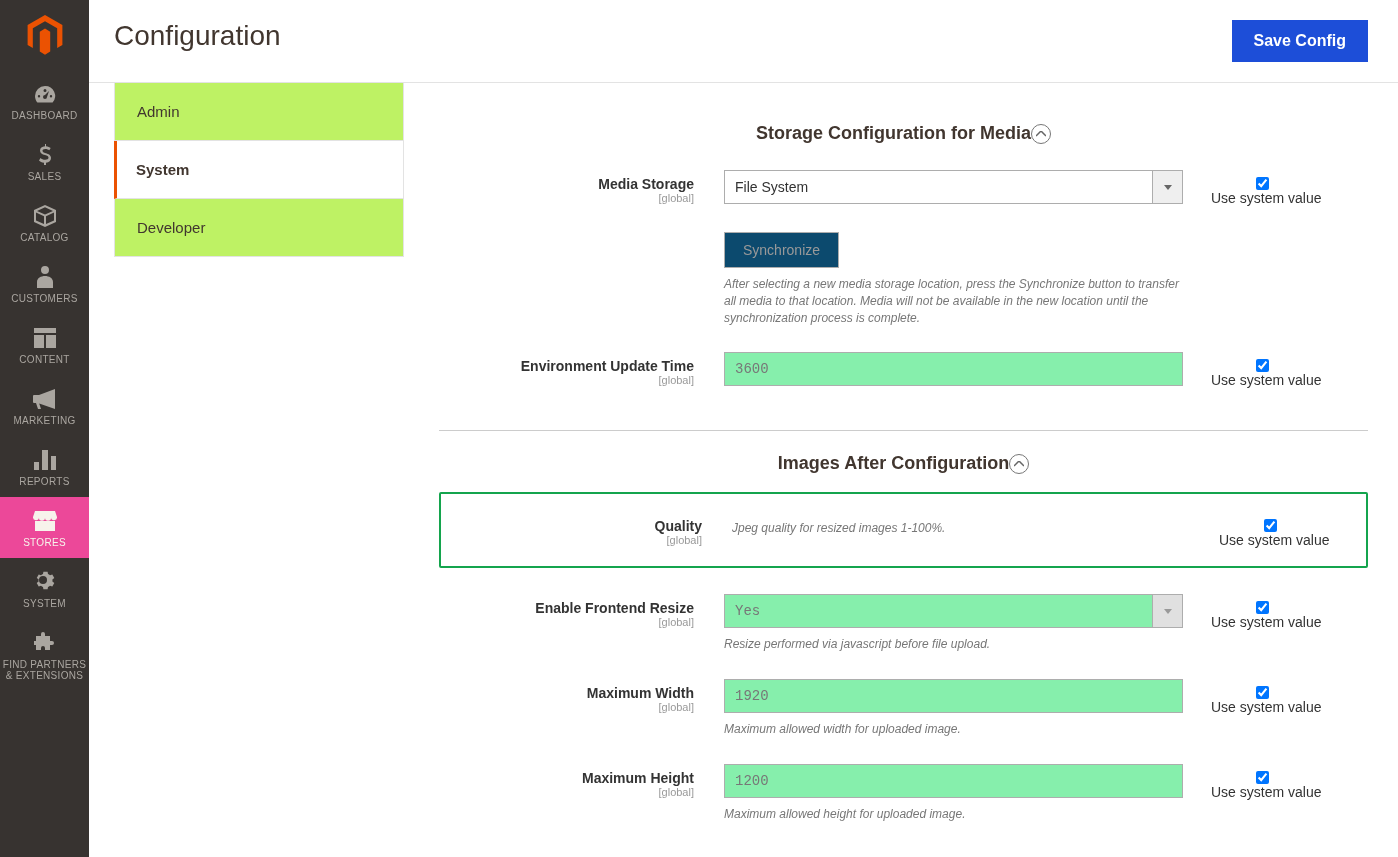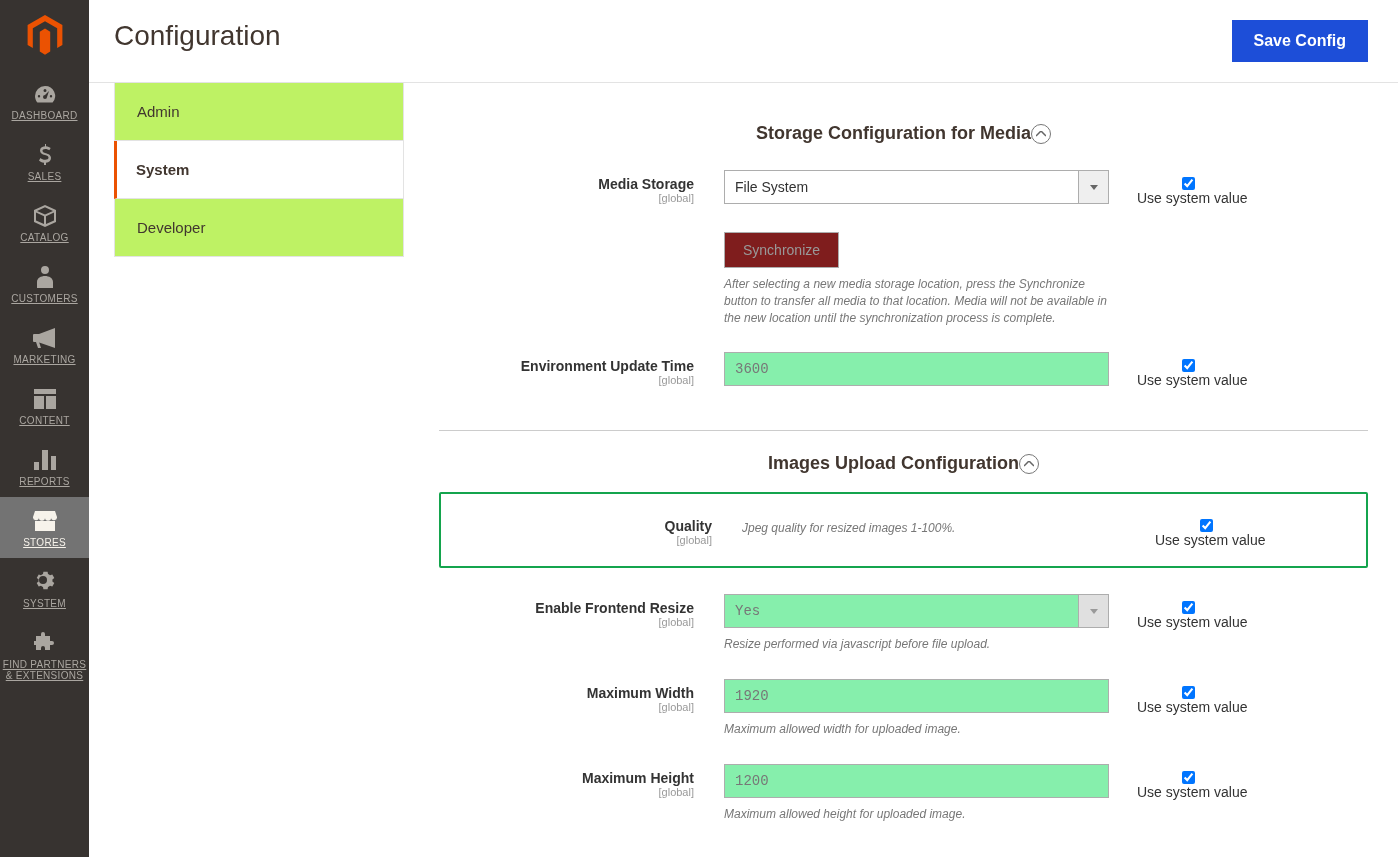--- a/index.html
+++ b/index.html
@@ -4,22 +4,22 @@
 <style>
 * { box-sizing: border-box; margin: 0; padding: 0; }
 body { font-family: 'Helvetica Neue', Helvetica, Arial, sans-serif; font-size: 14px; color: #333; background: #fff; }
 
 .app { display: flex; min-height: 857px; }
 
 
 .admin-nav { width: 89px; background: #373330; display: flex; flex-direction: column; align-items: center; padding-top: 0; }
 .admin-nav .logo { width: 89px; height: 70px; display: flex; align-items: center; justify-content: center; }
 .admin-nav .logo svg { width: 36px; height: 40px; fill: #eb5202; }
-.nav-item { width: 89px; padding: 12px 0 10px; display: flex; flex-direction: column; align-items: center; color: #aaa6a0; font-size: 10px; text-align: center; cursor: pointer; text-decoration: underline; }
-.nav-item.active { background: #737373; color: #f7f3eb; }
+.nav-item { width: 89px; padding: 12px 0 10px; display: flex; flex-direction: column; align-items: center; color: #aaa6a0; font-size: 10px; text-align: center; cursor: pointer; }
+.nav-item.active { background: #ec4899; color: #f7f3eb; }
 .nav-item .icon { width: 28px; height: 24px; display: flex; align-items: center; justify-content: center; margin-bottom: 4px; }
 .nav-item .icon svg { fill: currentColor; }
 .nav-item .label { letter-spacing: 0.3px; line-height: 1.1; }
 
 
 .main { flex: 1; display: flex; flex-direction: column; }
 .page-header { display: flex; align-items: flex-start; justify-content: space-between; padding: 20px 30px 20px 25px; border-bottom: 1px solid #e3e3e3; }
 .page-title { font-size: 28px; font-weight: 400; color: #41362f; }
 .save-btn { background: #1d4ed8; color: #fff; border: none; padding: 12px 22px; font-size: 16px; font-weight: 600; cursor: pointer; }
 
@@ -34,32 +34,32 @@
 
 .form-area { flex: 1; padding-left: 35px; }
 .section { border-top: 1px solid #ccc; padding: 22px 0 30px; margin-top: 12px; }
 .section:first-child { border-top: none; margin-top: 0; padding-top: 40px; }
 .section-head { display: flex; align-items: center; justify-content: center; cursor: pointer; }
 .section-title { font-size: 18px; font-weight: 600; color: #41362f; }
 .toggle-circle { width: 20px; height: 20px; border: 1px solid #777; border-radius: 50%; display: flex; align-items: center; justify-content: center; }
 .toggle-circle svg { width: 10px; height: 6px; }
 
 .field-row { display: flex; align-items: flex-start; margin-top: 26px; }
-.field-row.highlight { border: 2px solid #14a44d; border-radius: 2px; padding: 18px 8px 18px 16px; margin-top: 18px; }
+.field-row.highlight { border: 2px solid #14a44d; border-radius: 2px; padding: 18px 8px 18px 6px; margin-top: 18px; }
 .label-col { width: 285px; flex-shrink: 0; text-align: right; padding-right: 30px; padding-top: 6px; }
 .label-col .lbl { font-size: 14px; color: #333; font-weight: 600; }
 .label-col .scope { display: block; font-size: 11px; color: #999; }
-.input-col { width: 385px; flex-shrink: 0; }
+.input-col { width: 459px; flex-shrink: 0; }
 .input-col input[type=text], .input-col .select { width: 100%; height: 34px; border: 1px solid #adadad; padding: 0 10px; font-size: 14px; background: #fff; }
 .input-col input[disabled], .input-col .select.disabled { background: #86efac; color: #777; font-family: Liberation Mono, monospace; }
 .input-col .select { display: flex; align-items: center; justify-content: space-between; padding-right: 0; }
 .select .sel-btn { width: 30px; height: 32px; display: flex; align-items: center; justify-content: center; border-left: 1px solid #adadad; background: #efefef; }
 .select.disabled .sel-btn { background: #e0e0e0; }
 .input-col .hint { font-size: 12px; color: #777; margin-top: 8px; line-height: 1.4; font-style: italic; }
-.input-col button.sync { margin-top: 0; border: 1px solid #adadad; background: #7f1d1d; color: #999; padding: 9px 18px; font-size: 14px; cursor: not-allowed; }
+.input-col button.sync { margin-top: 0; border: 1px solid #adadad; background: #0c4a6e; color: #999; padding: 9px 18px; font-size: 14px; cursor: not-allowed; }
 .check-col { padding-left: 28px; padding-top: 7px; display: flex; align-items: center; flex-direction: column; }
 .check-col input { margin-right: 8px; }
 
 </style>
 </head>
 <body>
 
 <div class="app">
 
   <nav class="admin-nav">
@@ -95,33 +95,33 @@
     <div class="nav-item">
       <span class="icon">
           <svg width="16" height="22" viewBox="0 0 16 22">
             <path d="M8 0a4 4 0 1 1 0 8 4 4 0 0 1 0-8zm0 10c4 0 8 2 8 6v6H0v-6c0-4 4-6 8-6z"></path>
           </svg>
         </span>
       <span class="label">CUSTOMERS</span>
     </div>
     <div class="nav-item">
       <span class="icon">
+          <svg width="22" height="20" viewBox="0 0 22 20">
+            <path d="M0 0h22v5H0V0zm0 7h10v13H0V7zm12 0h10v13H12V7z"></path>
+          </svg>
+        </span>
+      <span class="label">CONTENT</span>
+    </div>
+    <div class="nav-item">
+      <span class="icon">
           <svg width="24" height="20" viewBox="0 0 24 20">
             <path d="M22 0L6 6H1a1 1 0 0 0-1 1v6a1 1 0 0 0 1 1h2l2 6h3l-1.8-5.4L22 20V0z"></path>
           </svg>
         </span>
       <span class="label">MARKETING</span>
-    </div>
-    <div class="nav-item">
-      <span class="icon">
-          <svg width="22" height="20" viewBox="0 0 22 20">
-            <path d="M0 0h22v5H0V0zm0 7h10v13H0V7zm12 0h10v13H12V7z"></path>
-          </svg>
-        </span>
-      <span class="label">CONTENT</span>
     </div>
     <div class="nav-item">
       <span class="icon">
           <svg width="22" height="20" viewBox="0 0 22 20">
             <path d="M0 12h5v8H0v-8zm8-12h6v20H8V0zm9 6h5v14h-5V6z"></path>
           </svg>
         </span>
       <span class="label">REPORTS</span>
     </div>
     <div class="nav-item active">
@@ -214,21 +214,21 @@
             </div>
             <div class="check-col">
               <input type="checkbox" checked="" style="">
               <span>Use system value</span>
             </div>
           </div>
         </div>
 
         <div class="section">
           <div class="section-head">
-            <span class="section-title">Images Upload Configuration</span>
+            <span class="section-title">Images After Configuration</span>
             <span class="toggle-circle">
                 <svg viewBox="0 0 10 6">
                   <path d="M0 5l5-5 5 5" fill="none" stroke="#666" stroke-width="1.5"></path>
                 </svg>
               </span>
           </div>
 
           <div class="field-row highlight">
             <div class="label-col">
               <span class="lbl">Quality</span>

